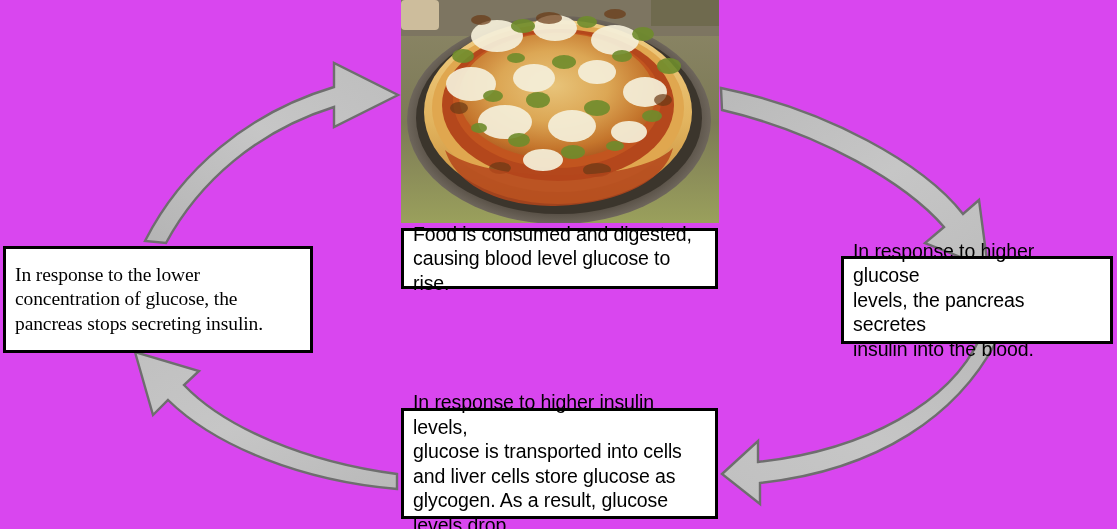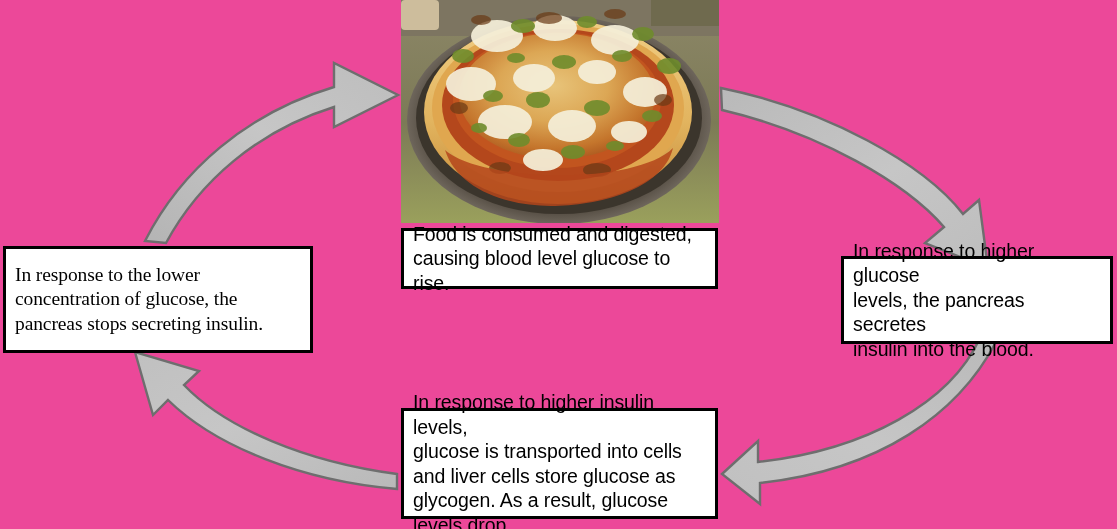--- a/index.html
+++ b/index.html
@@ -7,21 +7,21 @@
     padding: 0;
     background: #ffffff;
   }
   body {
     font-family: "Liberation Sans", sans-serif;
   }
   #canvas {
     position: relative;
     width: 1117px;
     height: 529px;
-    background: #ec4899;
+    background: #d946ef;
     overflow: hidden;
   }
   .arrows-layer {
     position: absolute;
     left: 0;
     top: 0;
     width: 1117px;
     height: 529px;
   }
   .cycle-box {

